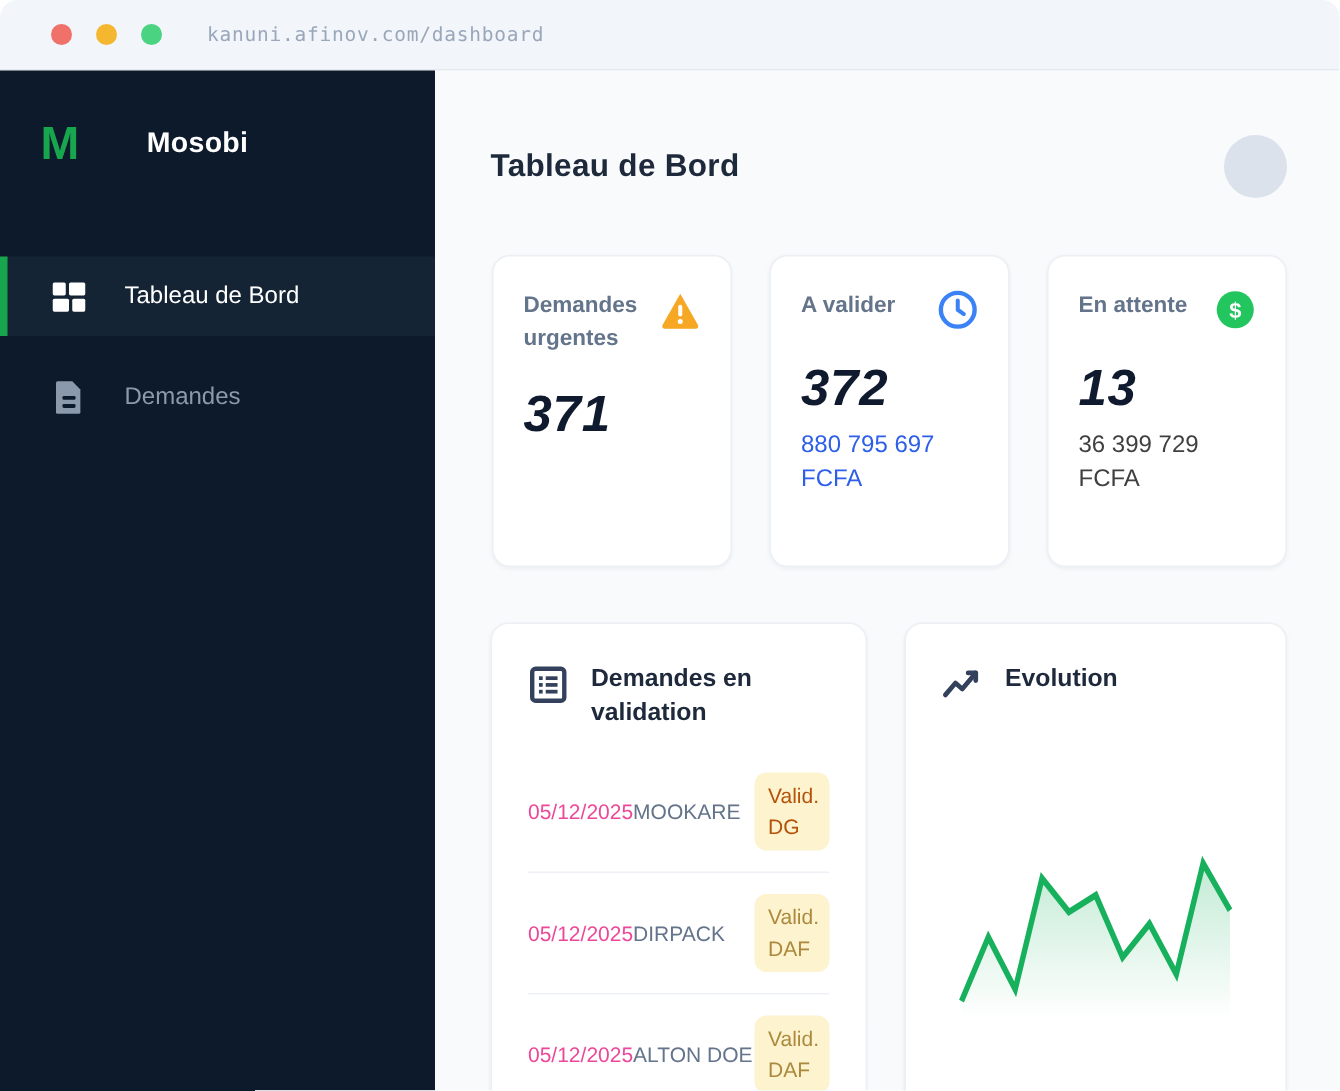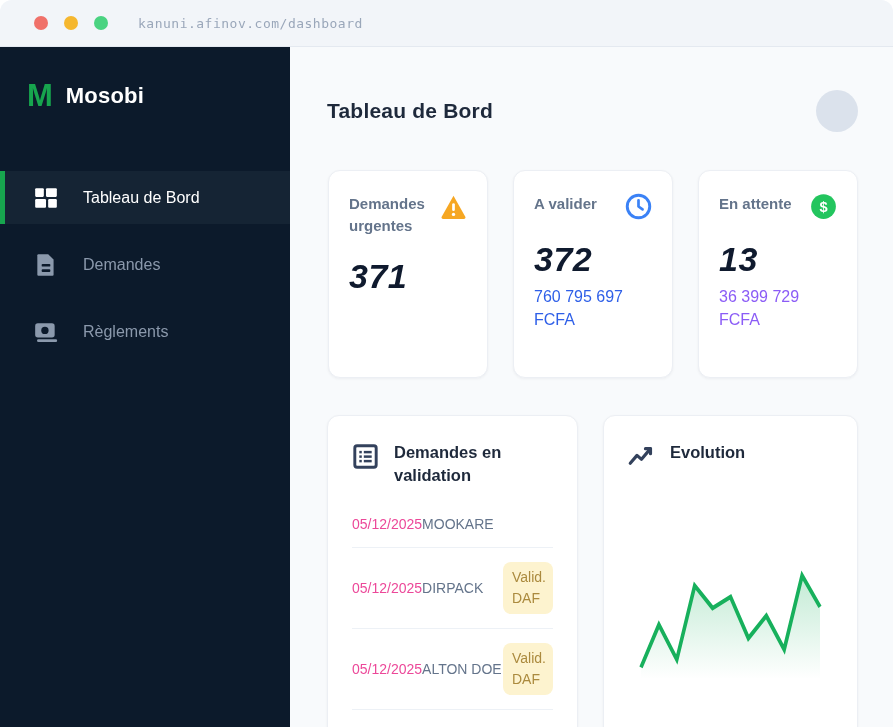--- a/index.html
+++ b/index.html
@@ -22,21 +22,21 @@
   .dot.green { background:#4ad381; }
   .url {
     margin-left:30px; font-family:"DejaVu Sans Mono", monospace;
     font-size:13px; color:#9aa7ba; letter-spacing:0.5px;
   }
   
   .app { flex:1; display:flex; min-height:0; }
   .sidebar { width:290px; flex:0 0 290px; background:#0c1a2b; }
   .logo-row { display:flex; align-items:center; gap:13px; padding:33px 0 0 27px; }
   .logo-mark { color:#17a54e; font-size:31px; font-weight:bold; line-height:1; }
-  .logo-name { color:#ffffff; font-size:22px; font-weight:bold; letter-spacing:0.2px; }
+  .logo-name { color:#ffffff; font-size:19px; font-weight:bold; letter-spacing:0.2px;margin-left:32px; }
   .menu { margin-top:60px; }
   .menu-item {
     height:53px; display:flex; align-items:center; gap:24px;
     padding-left:28px; border-left:5px solid transparent;
     color:#8b99ac; font-size:16px; margin-bottom:14px; cursor:pointer;
   }
   .menu-item.active { background:#152434; border-left-color:#17a54e; color:#ffffff; font-weight:normal; }
   .menu-item .mi-icon { width:26px; height:26px; flex:0 0 26px; display:flex; }
   
   .main { flex:1; padding:0 35px 0 37px; background:#f8fafc; min-width:0; }
@@ -115,30 +115,20 @@
         <div class="menu-item">
           <span class="mi-icon">
             <svg viewBox="0 0 24 24" width="26" height="26">
               <path d="M5 2h9l5 5v14a1 1 0 0 1-1 1H5a1 1 0 0 1-1-1V3a1 1 0 0 1 1-1z" fill="#8b99ac"></path>
               <rect x="8" y="11" width="8" height="2.4" rx="0.8" fill="#0c1a2b"></rect>
               <rect x="8" y="16" width="8" height="2.4" rx="0.8" fill="#0c1a2b"></rect>
             </svg>
           </span>
           <span>Demandes</span>
         </div>
-        <div class="menu-item">
-          <span class="mi-icon">
-            <svg viewBox="0 0 24 24" width="26" height="26">
-              <rect x="2" y="4" width="18" height="13" rx="2.5" fill="#8b99ac"></rect>
-              <circle cx="11" cy="10.5" r="3.4" fill="#0c1a2b"></circle>
-              <path d="M5 20h16" stroke="#8b99ac" stroke-width="2.6" stroke-linecap="round"></path>
-            </svg>
-          </span>
-          <span>Règlements</span>
-        </div>
       </div>
     </div>
 
     <div class="main">
       <div class="page-header">
         <div class="page-title">Tableau de Bord</div>
         <div class="avatar"></div>
       </div>
 
       <div class="stats-row">
@@ -161,35 +151,35 @@
           <div class="stat-top">
             <div class="stat-label">A valider</div>
             <span class="stat-icon">
               <svg viewBox="0 0 24 24" width="27" height="27">
                 <circle cx="12" cy="12" r="10" fill="none" stroke="#3b82f6" stroke-width="2.6"></circle>
                 <path d="M12 6.5V12l3.6 2.6" fill="none" stroke="#3b82f6" stroke-width="2.4" stroke-linecap="round" stroke-linejoin="round"></path>
               </svg>
             </span>
           </div>
           <div class="stat-value">372</div>
-          <div class="stat-amount" style="color: rgb(46, 95, 232);">760 795 697 FCFA</div>
+          <div class="stat-amount" style="color: rgb(46, 95, 232);">880 795 697 FCFA</div>
         </div>
 
         <div class="stat-card">
           <div class="stat-top">
             <div class="stat-label">En attente</div>
             <span class="stat-icon">
               <svg viewBox="0 0 24 24" width="27" height="27">
                 <circle cx="12" cy="12" r="11" fill="#23c55e"></circle>
                 <text x="12" y="17" text-anchor="middle" font-size="13" font-weight="bold" fill="#ffffff" font-family="Liberation Sans, sans-serif">$</text>
               </svg>
             </span>
           </div>
           <div class="stat-value">13</div>
-          <div class="stat-amount" style="color: #8b5cf6;">36 399 729 FCFA</div>
+          <div class="stat-amount" style="color: #404040;">36 399 729 FCFA</div>
         </div>
 
       </div>
 
       <div class="lower-row">
 
         <div class="panel validation">
           <div class="panel-header">
             <span class="panel-icon">
               <svg viewBox="0 0 24 24" width="27" height="27">
@@ -201,20 +191,21 @@
                 <rect x="6.5" y="15" width="2.2" height="2.2" fill="#33415c"></rect>
                 <rect x="10.5" y="15" width="7" height="2.2" fill="#33415c"></rect>
               </svg>
             </span>
             <div class="panel-title">Demandes en validation</div>
           </div>
           <div class="rows">
             <div class="v-row">
               <span class="v-date">05/12/2025</span>
               <span class="v-name">MOOKARE</span>
+              <span class="v-badge" style="color: rgb(180, 83, 9);">Valid. DG</span>
             </div>
             <div class="v-row">
               <span class="v-date">05/12/2025</span>
               <span class="v-name">DIRPACK</span>
               <span class="v-badge" style="color: rgb(171, 138, 62);">Valid. DAF</span>
             </div>
             <div class="v-row">
               <span class="v-date">05/12/2025</span>
               <span class="v-name">ALTON DOE</span>
               <span class="v-badge" style="color: rgb(171, 138, 62);">Valid. DAF</span>

